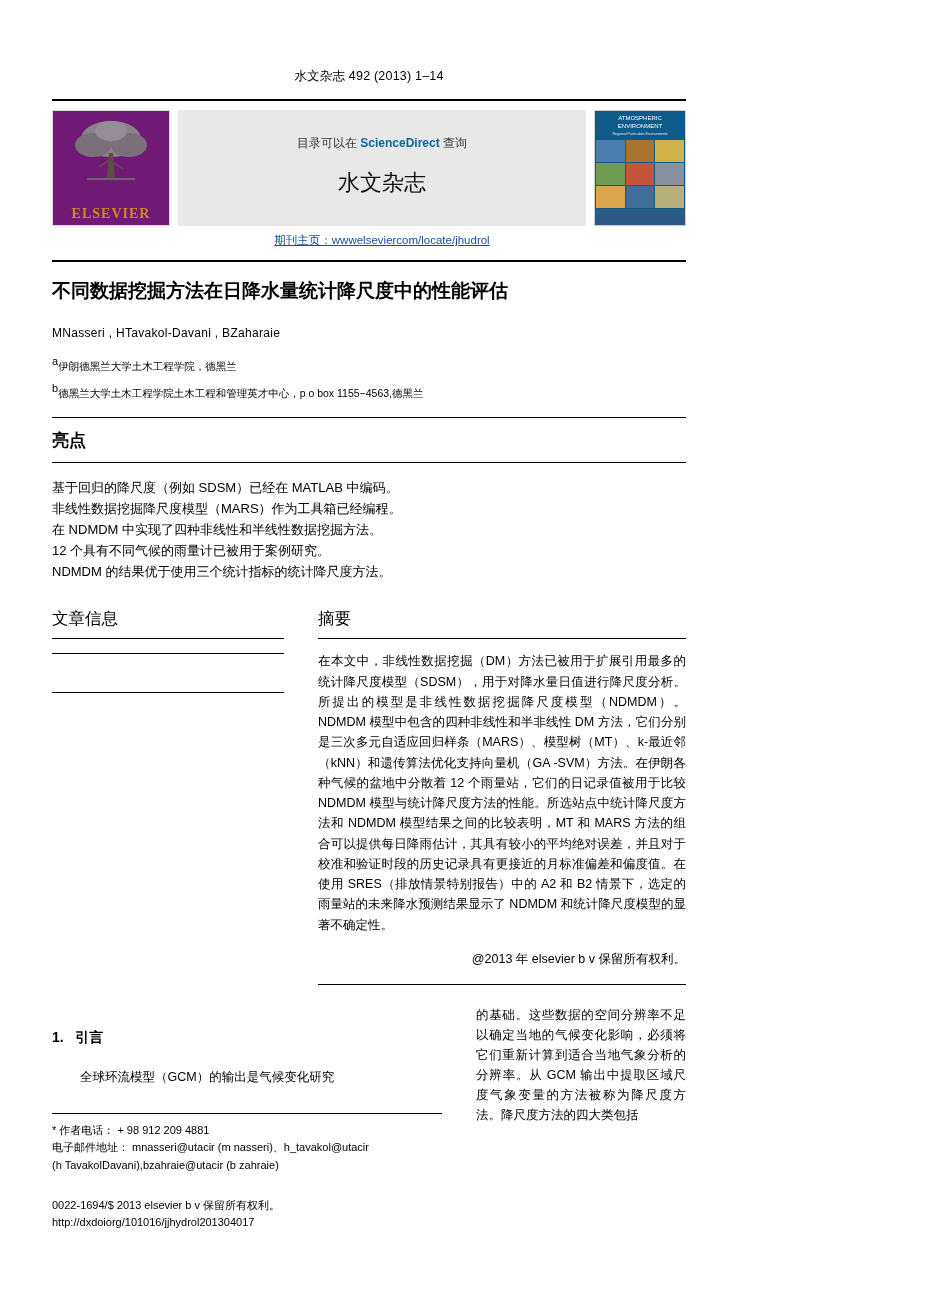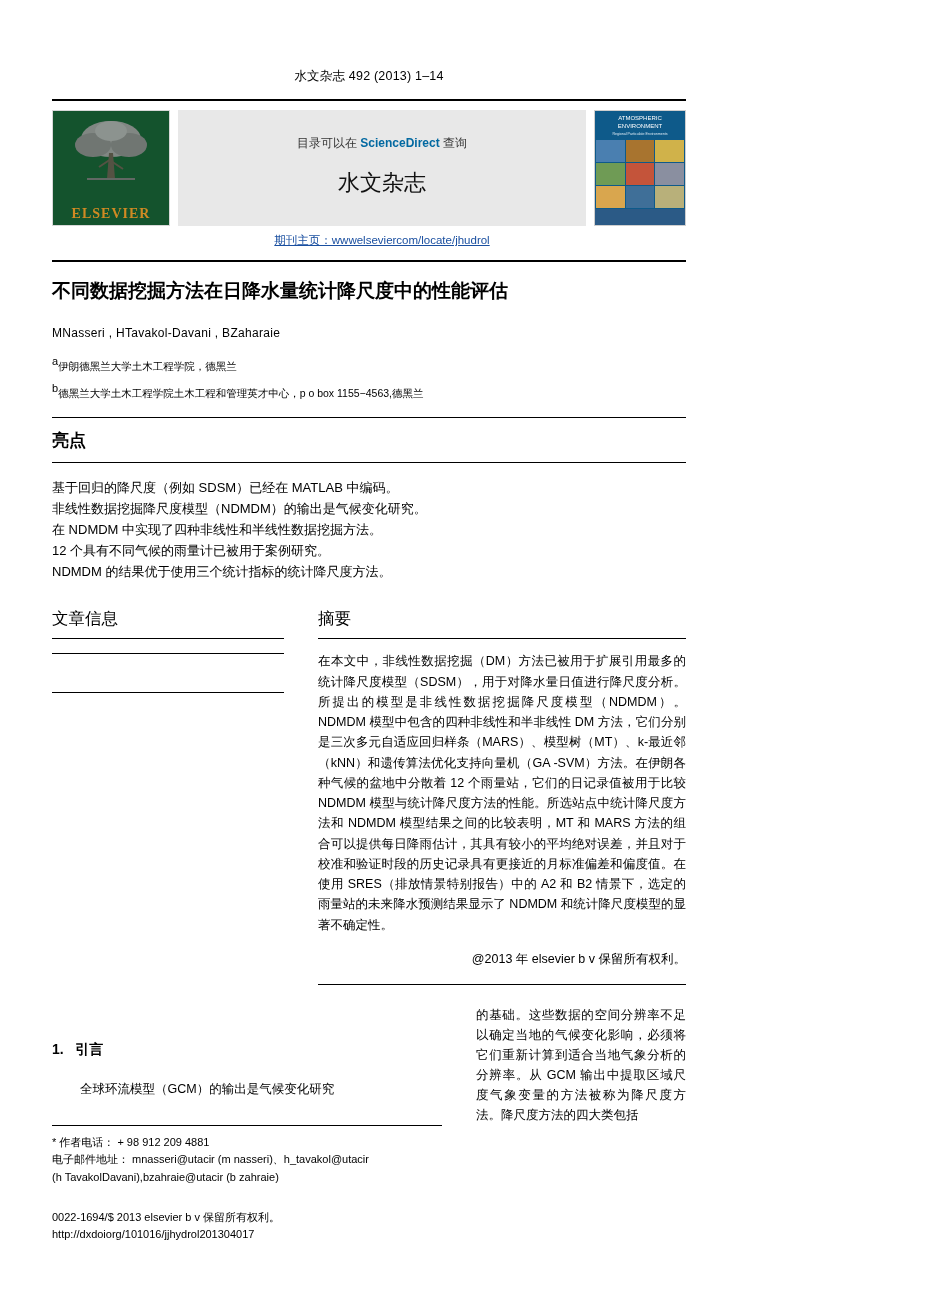--- a/index.html
+++ b/index.html
@@ -44,21 +44,21 @@
   }
   .elsevier-logo {
     width: 118px;
     border: 1px solid #d8d8d8;
     box-sizing: border-box;
     display: flex;
     flex-direction: column;
     align-items: center;
     justify-content: space-between;
     padding: 4px 2px 3px;
-    background: #14532d;
+    background: #701a75;
   }
   .tree-svg { display:block; }
   .elsevier-word {
     font-family: "Liberation Serif", serif;
     font-size: 14px;
     letter-spacing: 1px;
     color: #d08a23;
     font-weight: bold;
   }
   .journal-band {
@@ -207,21 +207,21 @@
   .body-cols {
     display: flex;
     gap: 34px;
     margin-top: 20px;
   }
   .body-left { width: 390px; }
   .body-right { flex: 1; }
   .section-number {
     font-size: 14px;
     font-weight: bold;
-    margin-top: 36px;
+    margin-top: 24px;
   }
   .para {
     font-size: 12.5px;
     line-height: 1.6;
     text-align: justify;
     margin-top: 20px;
     text-indent: 28px;
   }
   .para-right {
     font-size: 12.5px;
@@ -311,21 +311,21 @@
   <div class="affil affil-b">
     <span class="sup">b</span><span>德黑兰大学土木工程学院土木工程和管理英才中心，p o box 1155−4563,德黑兰</span>
   </div>
 
   <div class="sec-rule"></div>
   <div class="sec-title">亮点</div>
   <div class="sec-rule-thin"></div>
 
   <div class="highlights">
     <div>基于回归的降尺度（例如 SDSM）已经在 MATLAB 中编码。</div>
-    <div>非线性数据挖掘降尺度模型（NDMDM）的输出是气候变化研究。</div>
+    <div>非线性数据挖掘降尺度模型（MARS）作为工具箱已经编程。</div>
     <div>在 NDMDM 中实现了四种非线性和半线性数据挖掘方法。</div>
     <div>12 个具有不同气候的雨量计已被用于案例研究。</div>
     <div>NDMDM 的结果优于使用三个统计指标的统计降尺度方法。</div>
   </div>
 
   <div class="cols">
 
     <div class="col-left">
       <div class="col-head">文章信息</div>
       <div class="col-rule"></div>

